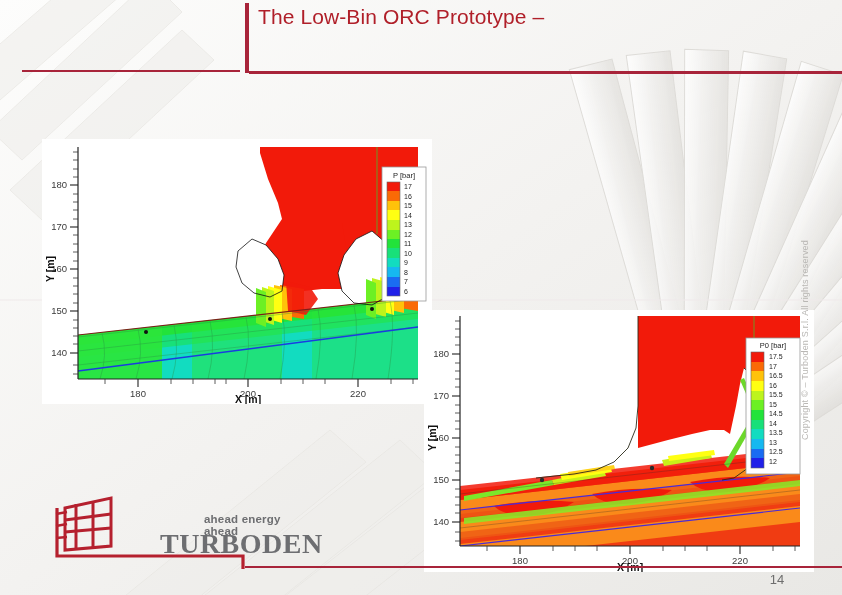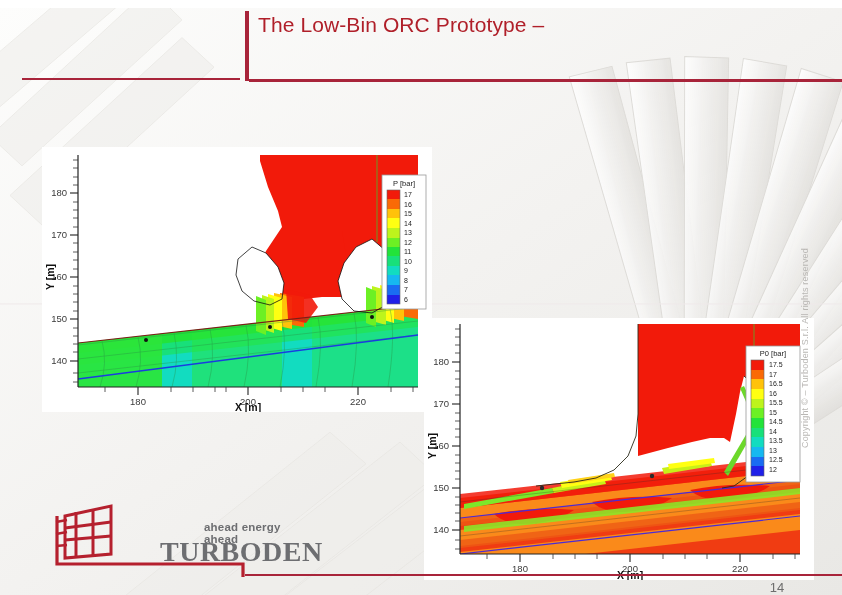--- a/index.html
+++ b/index.html
@@ -6,21 +6,20 @@
   body{
     width:842px;height:595px;overflow:hidden;
     font-family:"Liberation Sans", sans-serif;
     background:#ffffff;
     position:relative;
   }
   .slide{
     position:absolute;inset:0;
     background:linear-gradient(135deg,#fbfafa 0%,#f4f3f1 45%,#ecebe8 100%);
     overflow:hidden;
-    margin-top:8px;
   }
   
   .wm{position:absolute;inset:0;overflow:hidden;pointer-events:none;}
   .wm svg{position:absolute;inset:0;width:100%;height:100%;}
   
   .hdr{position:absolute;left:0;top:0;width:842px;height:80px;}
   .hdr-rule{
     position:absolute;left:22px;top:70px;width:218px;height:2px;
     background:#a8243a;
   }

